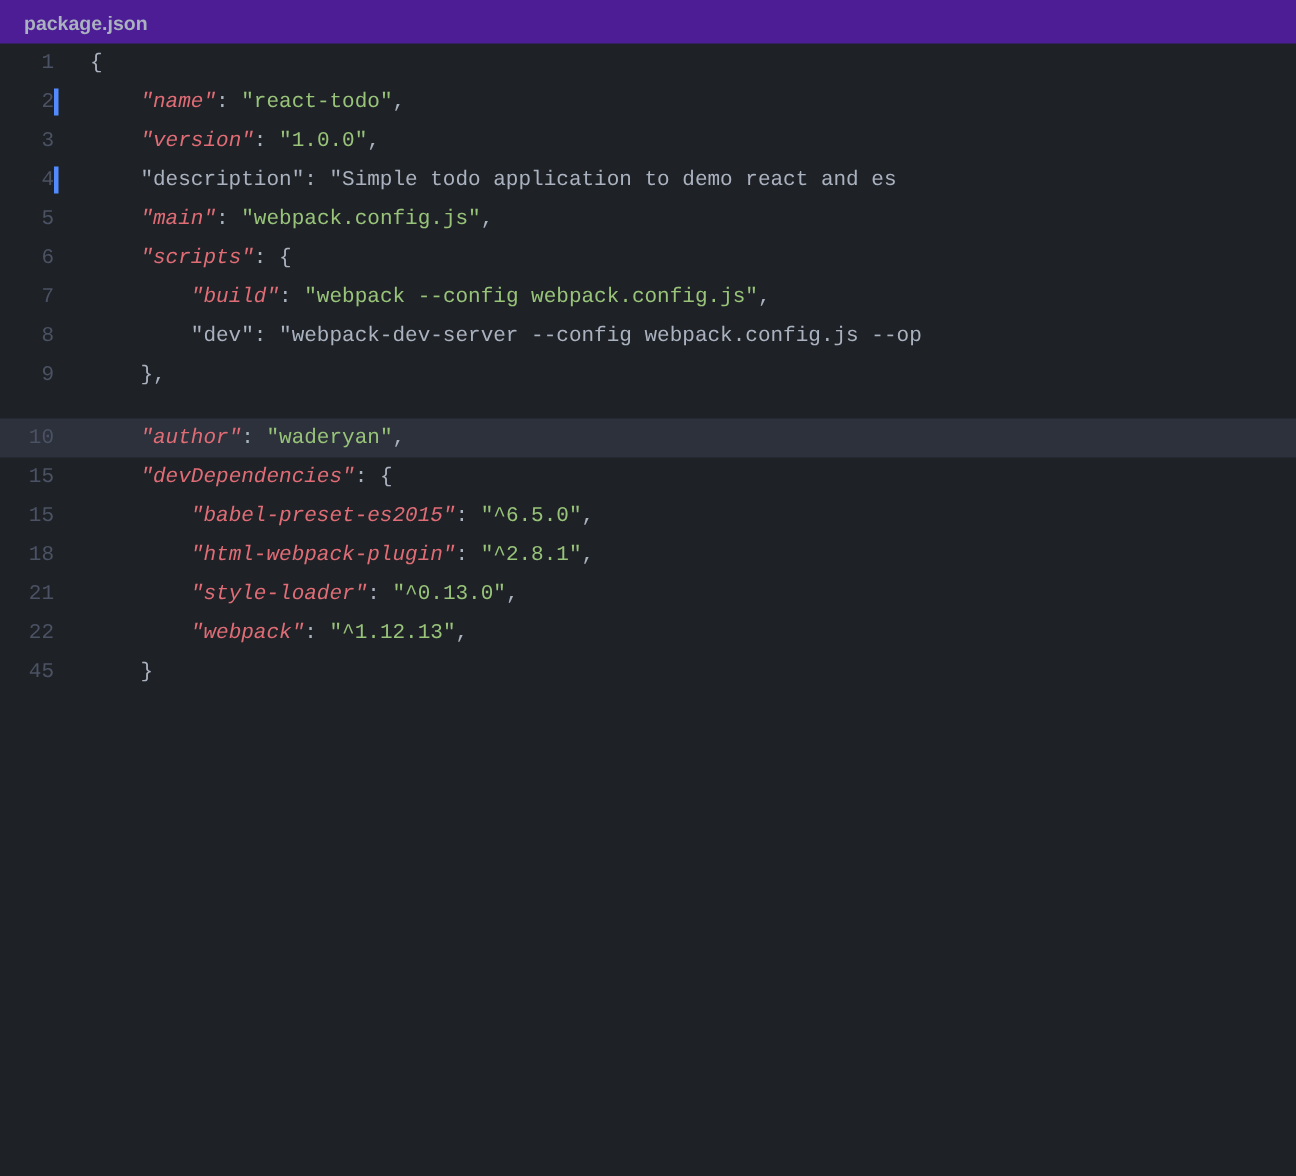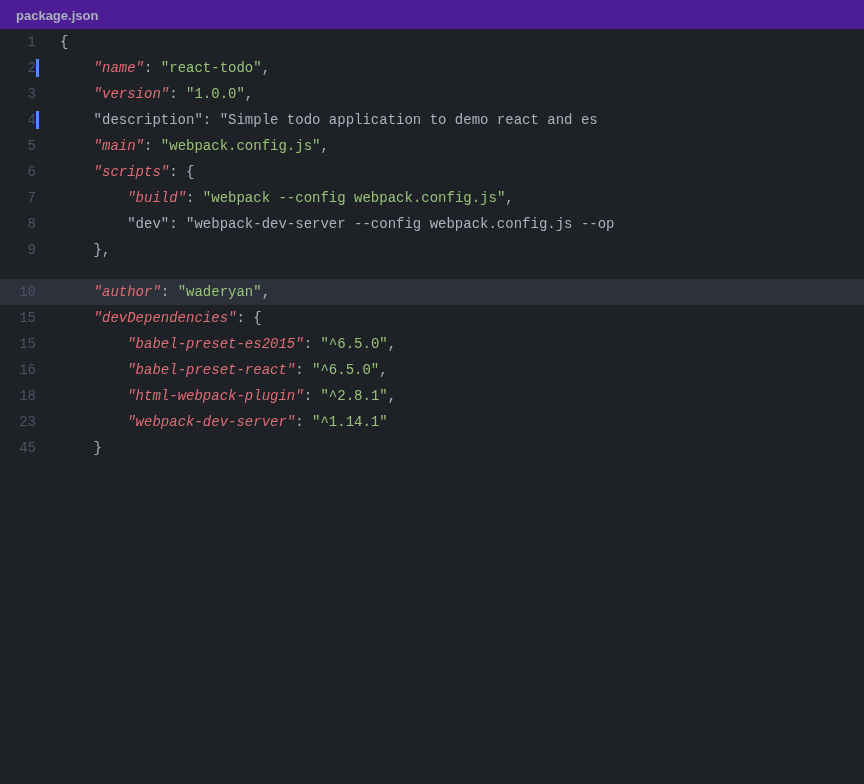--- a/index.html
+++ b/index.html
@@ -151,29 +151,29 @@
       </div>
       <div class="line">
         <div class="line-number">15</div>
         <div class="line-content"><span>    </span><span class="key">"devDependencies"</span><span class="punctuation">: </span><span class="bracket">{</span></div>
       </div>
       <div class="line">
         <div class="line-number">15</div>
         <div class="line-content"><span>        </span><span class="key">"babel-preset-es2015"</span><span class="punctuation">: </span><span class="string-value">"^6.5.0"</span><span class="punctuation">,</span></div>
       </div>
       <div class="line">
-        <div class="line-number">16</div>
-        <div class="line-content"><span>        </span><span class="key">"babel-preset-react"</span><span class="punctuation">: </span><span class="string-value">"^6.5.0"</span><span class="punctuation">,</span></div>
-      </div>
-      <div class="line">
         <div class="line-number">18</div>
         <div class="line-content"><span>        </span><span class="key">"html-webpack-plugin"</span><span class="punctuation">: </span><span class="string-value">"^2.8.1"</span><span class="punctuation">,</span></div>
       </div>
       <div class="line">
-        <div class="line-number">23</div>
-        <div class="line-content"><span>        </span><span class="key">"webpack-dev-server"</span><span class="punctuation">: </span><span class="string-value">"^1.14.1"</span><span class="punctuation"></span></div>
+        <div class="line-number">21</div>
+        <div class="line-content"><span>        </span><span class="key">"style-loader"</span><span class="punctuation">: </span><span class="string-value">"^0.13.0"</span><span class="punctuation">,</span></div>
+      </div>
+      <div class="line">
+        <div class="line-number">22</div>
+        <div class="line-content"><span>        </span><span class="key">"webpack"</span><span class="punctuation">: </span><span class="string-value">"^1.12.13"</span><span class="punctuation">,</span></div>
       </div>
       <div class="line">
         <div class="line-number">45</div>
         <div class="line-content"><span>    </span><span class="bracket">}</span></div>
       </div>
     </div>
 </div>
 
 </body></html>

